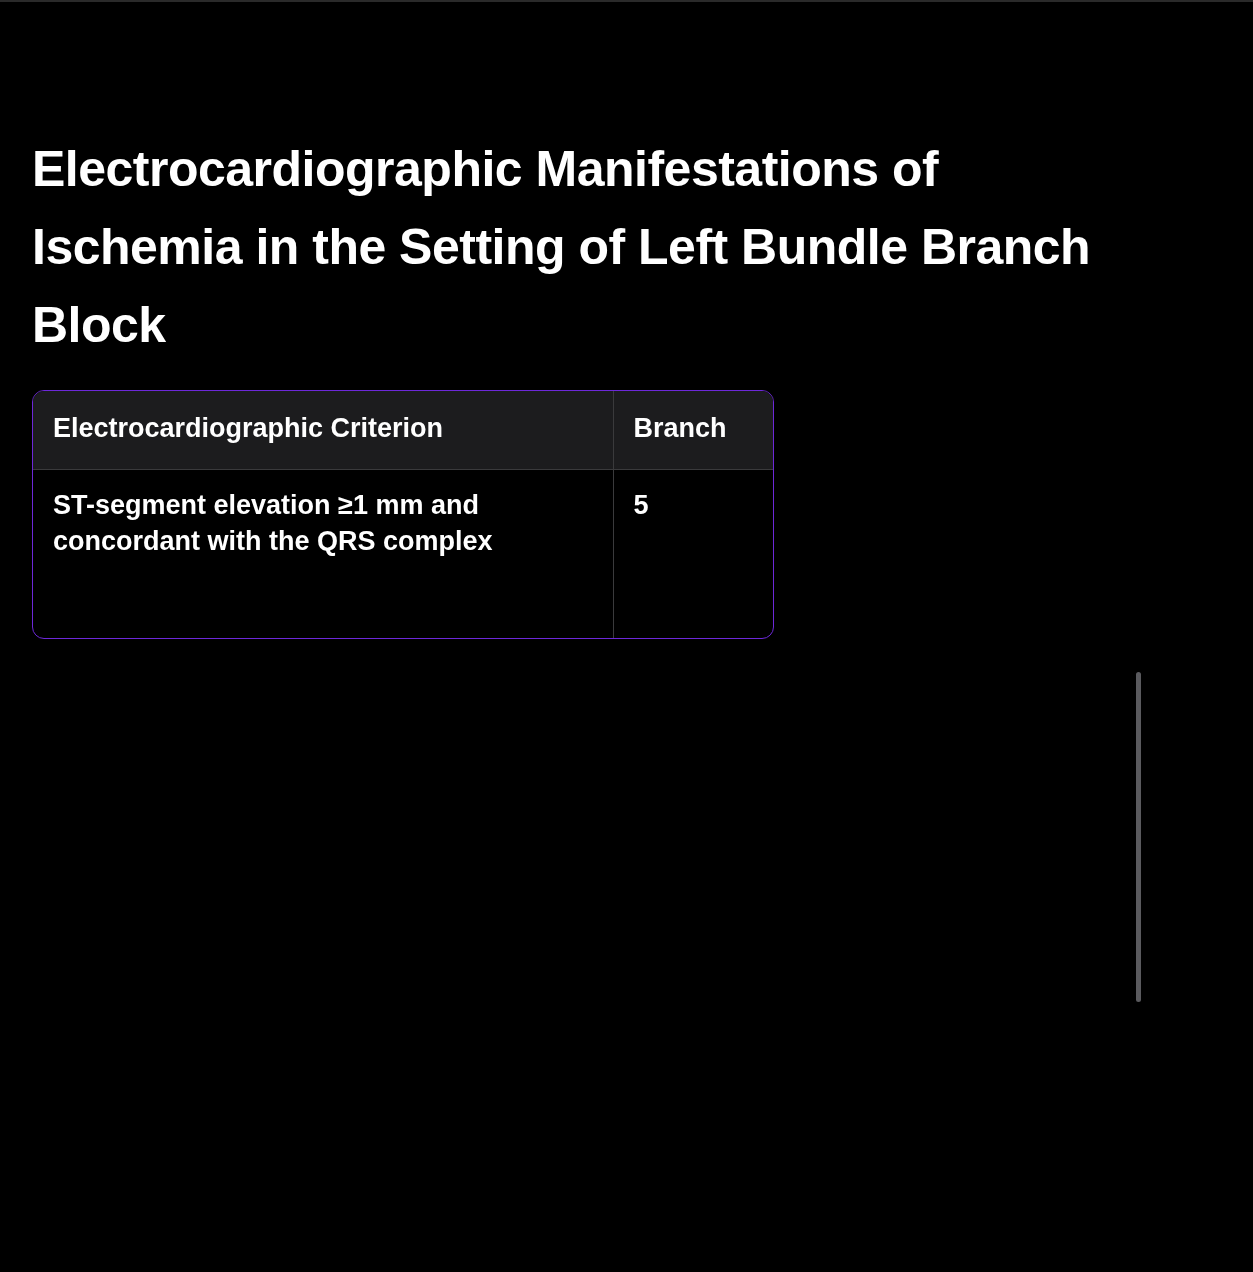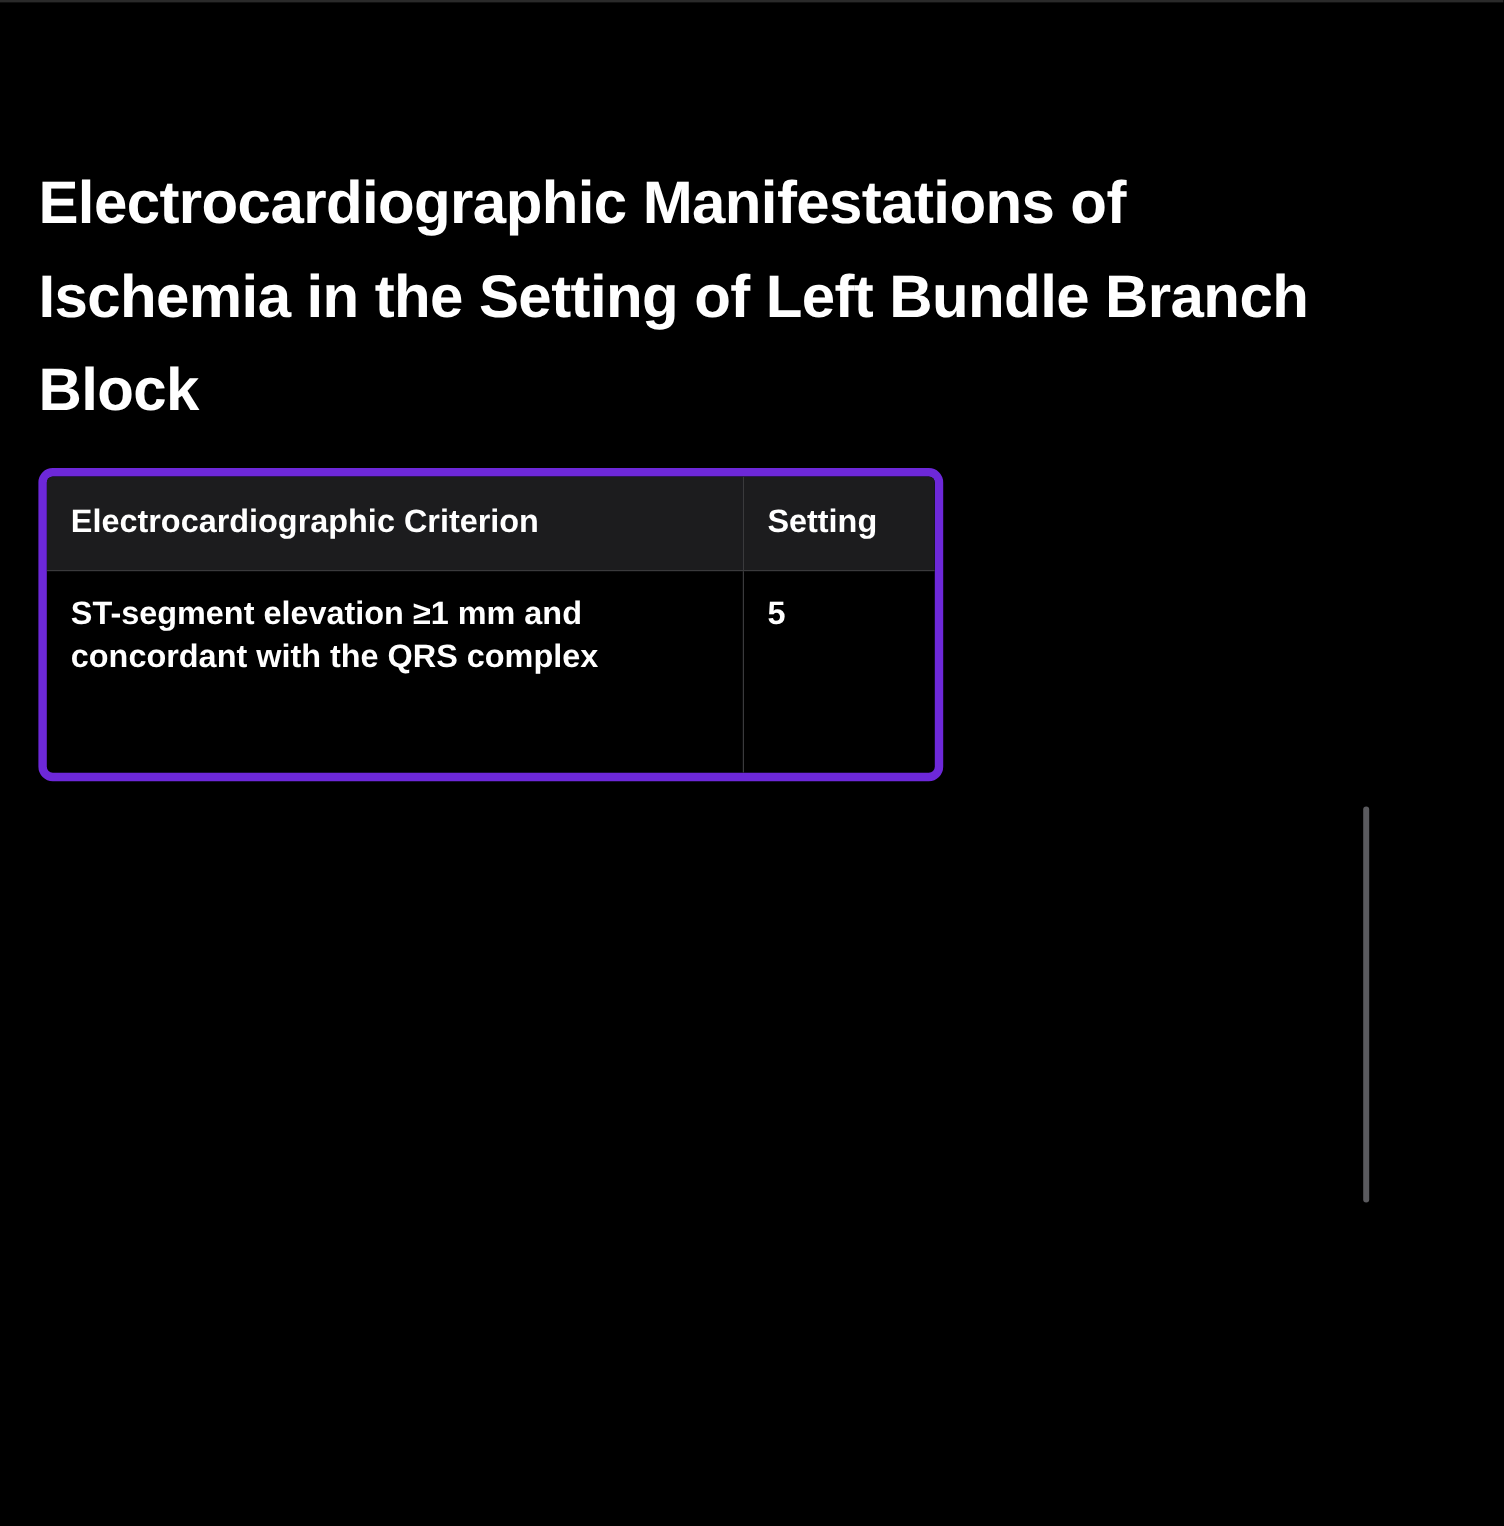--- a/index.html
+++ b/index.html
@@ -47,21 +47,21 @@
     line-height: 1.56;
     font-weight: bold;
     letter-spacing: -0.5px;
     color: #ffffff;
     margin: 0 0 26px 0;
     max-width: 1110px;
   }
 
   .table-wrap {
     width: 740px;
-    border: 7px solid #6d28d9;
+    border: 1px solid #6d28d9;
     border-radius: 12px;
     overflow: hidden;
     background: #000000;
   }
 
   table.ecg-table {
     border-collapse: collapse;
     width: 100%;
     table-layout: fixed;
   }
@@ -145,21 +145,21 @@
 
     <div class="table-wrap">
       <table class="ecg-table">
         <colgroup>
           <col class="col-criterion">
           <col class="col-points">
         </colgroup>
         <thead>
           <tr>
             <th class="criterion-head">Electrocardiographic Criterion</th>
-            <th>Setting</th>
+            <th>Branch</th>
           </tr>
         </thead>
         <tbody>
           <tr class="row-tall">
             <td class="criterion-cell">ST-segment elevation ≥1 mm and concordant with the QRS complex</td>
             <td>5</td>
           </tr>
         </tbody>
       </table>
     </div>

